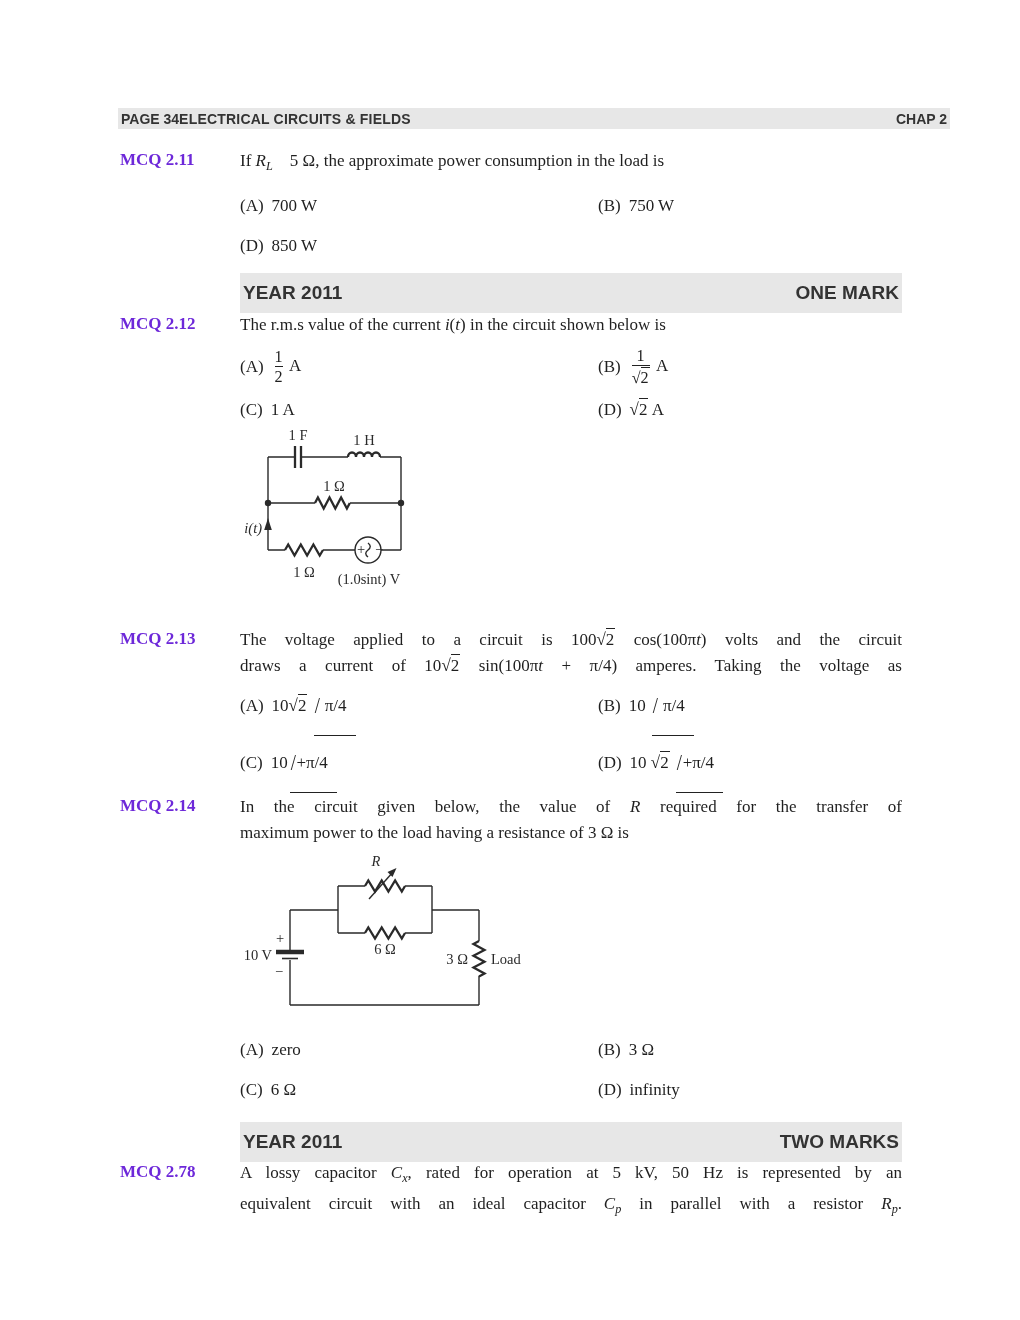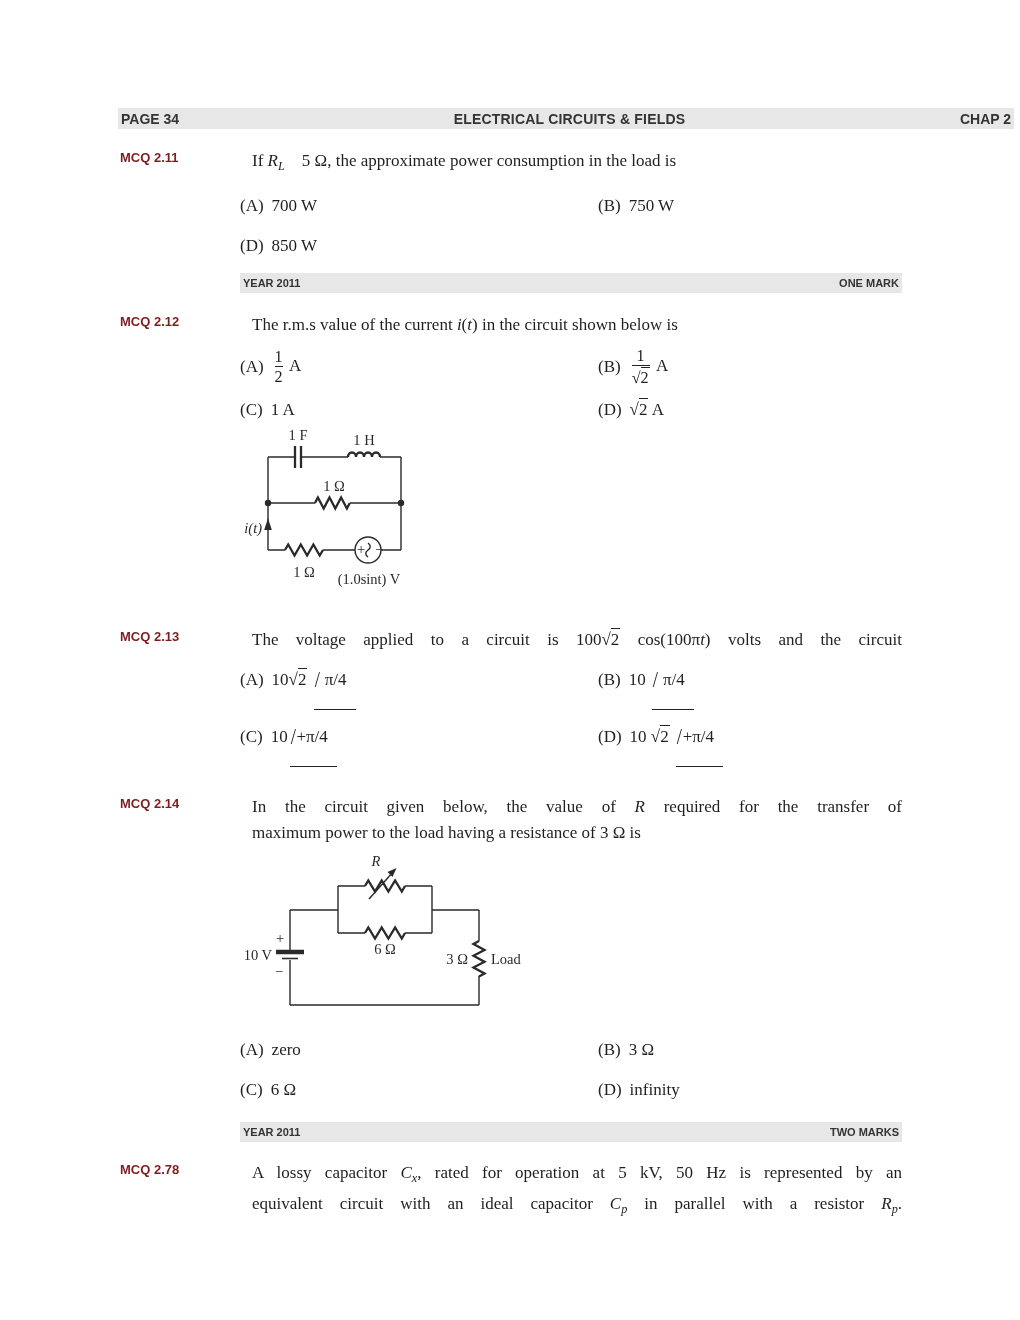--- a/index.html
+++ b/index.html
@@ -10,34 +10,34 @@
     color:#1f1f1f; font-size:17px;
   }
   .abs { position:absolute; }
 
   
   .graybar {
     background:#e7e7e7; color:#333;
     font-family:"Liberation Sans","DejaVu Sans",sans-serif;
     font-weight:700; display:flex; align-items:center;
   }
-  .header-bar { left:118px; top:108px; width:896px; height:21px; font-size:14px; padding:0 3px; }
-  .header-bar .hc { flex:1; text-align:center; letter-spacing:.2px; }
-  .banner { left:240px; width:662px; height:20px; font-size:11px; justify-content:space-between; padding:0 3px; }
+  .header-bar { left:118px; top:108px; width:832px; height:21px; font-size:14px; padding:0 3px; }
+  .header-bar .hc { flex:1; text-align:left; letter-spacing:.2px; }
+  .banner { left:240px; width:662px; height:40px; font-size:19px; justify-content:space-between; padding:0 3px; }
   .banner-1 { top:273px; } .banner-2 { top:1122px; }
 
   
   .qblock { left:120px; width:782px; }
   .qid {
     position:absolute; left:0; top:2px;
-    font-family:Liberation Sans, sans-serif;
-    font-weight:700; font-size:13px; color:#7f1d1d; white-space:nowrap;
+    font-family:Liberation Serif, serif;
+    font-weight:700; font-size:17px; color:#6d28d9; white-space:nowrap;
   }
   .qbody { margin-left:120px; width:662px; }
-  .qline { display:block; line-height:26px;margin-left:12px; }
+  .qline { display:block; line-height:26px; }
   .jline { text-align:justify; text-align-last:justify; }
 
   
   .opts { display:grid; grid-template-columns:358px 1fr; }
   .opt { line-height:26px; margin-top:14px; }
   .opts-tall .opt { margin-top:6px; min-height:46px; display:flex; align-items:center; }
   .opts-ang .opt { margin-top:14px; }
   .olabel { margin-right:8px; }
 
   
@@ -146,20 +146,21 @@
     <text class="ctext" x="66" y="152" text-anchor="middle">1 Ω</text>
     <text class="ctext cital" x="24" y="108" text-anchor="end">i(t)</text>
     <text class="ctext" x="131" y="159" text-anchor="middle">(1.0sint) V</text>
   </svg>
 </div>
 
 <div class="abs qblock" style="top:627px">
   <span class="qid">MCQ 2.13</span>
   <div class="qbody">
     <div class="qline jline">The voltage applied to a circuit is 100<span class="sq">√<span class="ol">2</span></span> cos(100π<i>t</i>) volts and the circuit</div>
+    <div class="qline jline">draws a current of 10<span class="sq">√<span class="ol">2</span></span> sin(100π<i>t</i> + π/4) amperes. Taking the voltage as</div>
     <div class="opts opts-ang">
       <div class="opt"><span class="olabel">(A)</span><span>10<span class="sq">√<span class="ol">2</span></span> <span class="ang"><span class="sl">/</span> π/4</span></span></div>
       <div class="opt"><span class="olabel">(B)</span><span>10 <span class="ang"><span class="sl">/</span> π/4</span></span></div>
       <div class="opt"><span class="olabel">(C)</span><span>10<span class="ang"><span class="sl">/</span>+π/4</span></span></div>
       <div class="opt"><span class="olabel">(D)</span><span>10 <span class="sq">√<span class="ol">2</span></span> <span class="ang"><span class="sl">/</span>+π/4</span></span></div>
     </div>
   </div>
 </div>
 
 <div class="abs qblock" style="top:794px">

